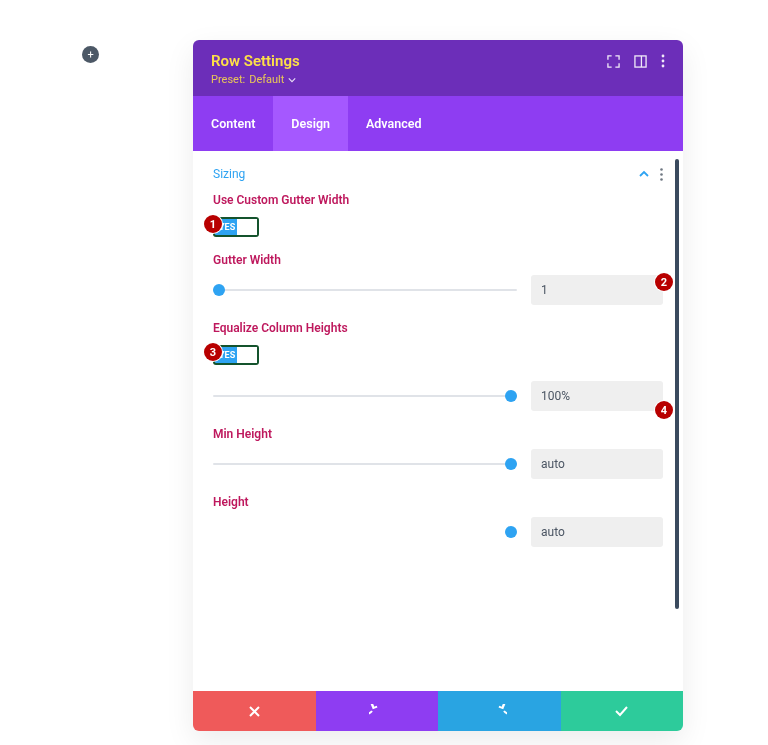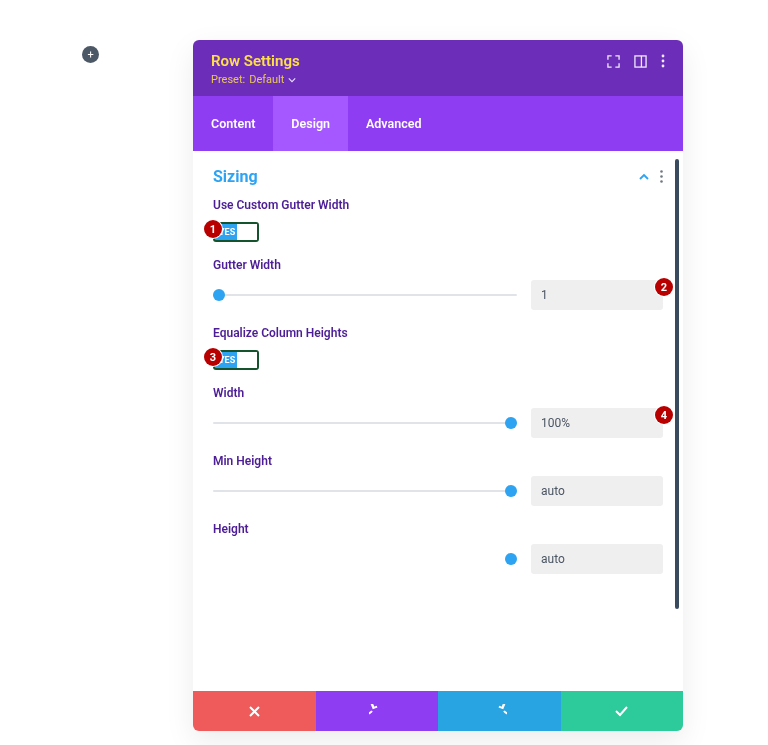--- a/index.html
+++ b/index.html
@@ -10,26 +10,26 @@
   .header-title { font-size: 15px; font-weight: 600; }
   .header-sub { font-size: 11px; opacity: 0.85; margin-top: 3px; display: flex; align-items: center; gap: 4px; }
   .header-actions { display: flex; gap: 14px; align-items: center; margin-top: 2px; }
   .header-actions span { display: inline-flex; cursor: pointer; opacity: 0.9; }
   .tabs { background: #8e3df2; display: flex; }
   .tab { padding: 20px 18px; color: #fff; font-size: 12.5px; font-weight: 600; cursor: pointer; }
   .tab.active { background: #a558ff; }
   .content { position: relative; padding: 16px 20px 10px 20px; height: 540px; overflow: hidden; }
   .scroll-indicator { position: absolute; right: 4px; top: 8px; width: 4px; height: 450px; background: #3a4a5e; border-radius: 2px; }
   .section-head { display: flex; align-items: center; justify-content: space-between; margin-bottom: 12px; }
-  .section-title { color: #2ea3f2; font-size: 16px; font-weight: 700; }
+  .section-title { color: #2ea3f2; font-size: 12px; font-weight: 400; }
   .section-icons { display: flex; align-items: center; gap: 10px; }
   .chevron-up { color: #2ea3f2; }
   .dots-v { color: #6f7882; font-weight: bold; letter-spacing: -1px; }
   .field { margin-bottom: 16px; position: relative; }
-  .field-label { font-size: 12px; font-weight: 600; color: #4c1d95; margin-bottom: 8px; }
+  .field-label { font-size: 12px; font-weight: 600; color: #be185d; margin-bottom: 8px; }
   .toggle { width: 46px; height: 20px; border: 2px solid #14532d; border-radius: 3px; background: #2ea3f2; display: inline-flex; align-items: center; position: relative; cursor: pointer; }
   .toggle .yes { color: #fff; font-size: 9px; font-weight: 700; padding-left: 4px; }
   .toggle .knob { position: absolute; right: 0; top: 0; bottom: 0; width: 20px; background: #fff; }
   .row-inline { display: flex; align-items: center; gap: 14px; }
   .slider-wrap { flex: 1; position: relative; height: 14px; display: flex; align-items: center; }
   .slider-track { height: 2px; background: #e0e3e8; width: 100%; border-radius: 1px; }
   .slider-thumb { position: absolute; width: 12px; height: 12px; background: #2ea3f2; border-radius: 50%; top: 1px; cursor: pointer; }
   .value-box { width: 132px; height: 30px; background: #efefef; border: none; border-radius: 3px; padding: 0 10px; font-size: 12px; color: #4b5563; }
   .alignment-row { display: flex; gap: 6px; }
   .align-btn { flex: 1; height: 30px; background: #efefef; border-radius: 3px; display: flex; align-items: center; justify-content: center; color: #8a9099; cursor: pointer; }
@@ -137,21 +137,20 @@
     <div class="field">
       <div class="field-label">Equalize Column Heights</div>
       <div class="toggle">
         <span class="yes">YES</span>
         <span class="knob"></span>
       </div>
       <div class="annot" style="left:-9px; top:22px;">3</div>
     </div>
 
     <div class="field">
-      <div class="field-label">Width</div>
       <div class="row-inline">
         <div class="slider-wrap">
           <div class="slider-track"></div>
           <div class="slider-thumb" style="right:0px;"></div>
         </div>
         <input class="value-box" value="100%" style="">
       </div>
       <div class="annot" style="right:-10px; top:20px;">4</div>
     </div>
 

